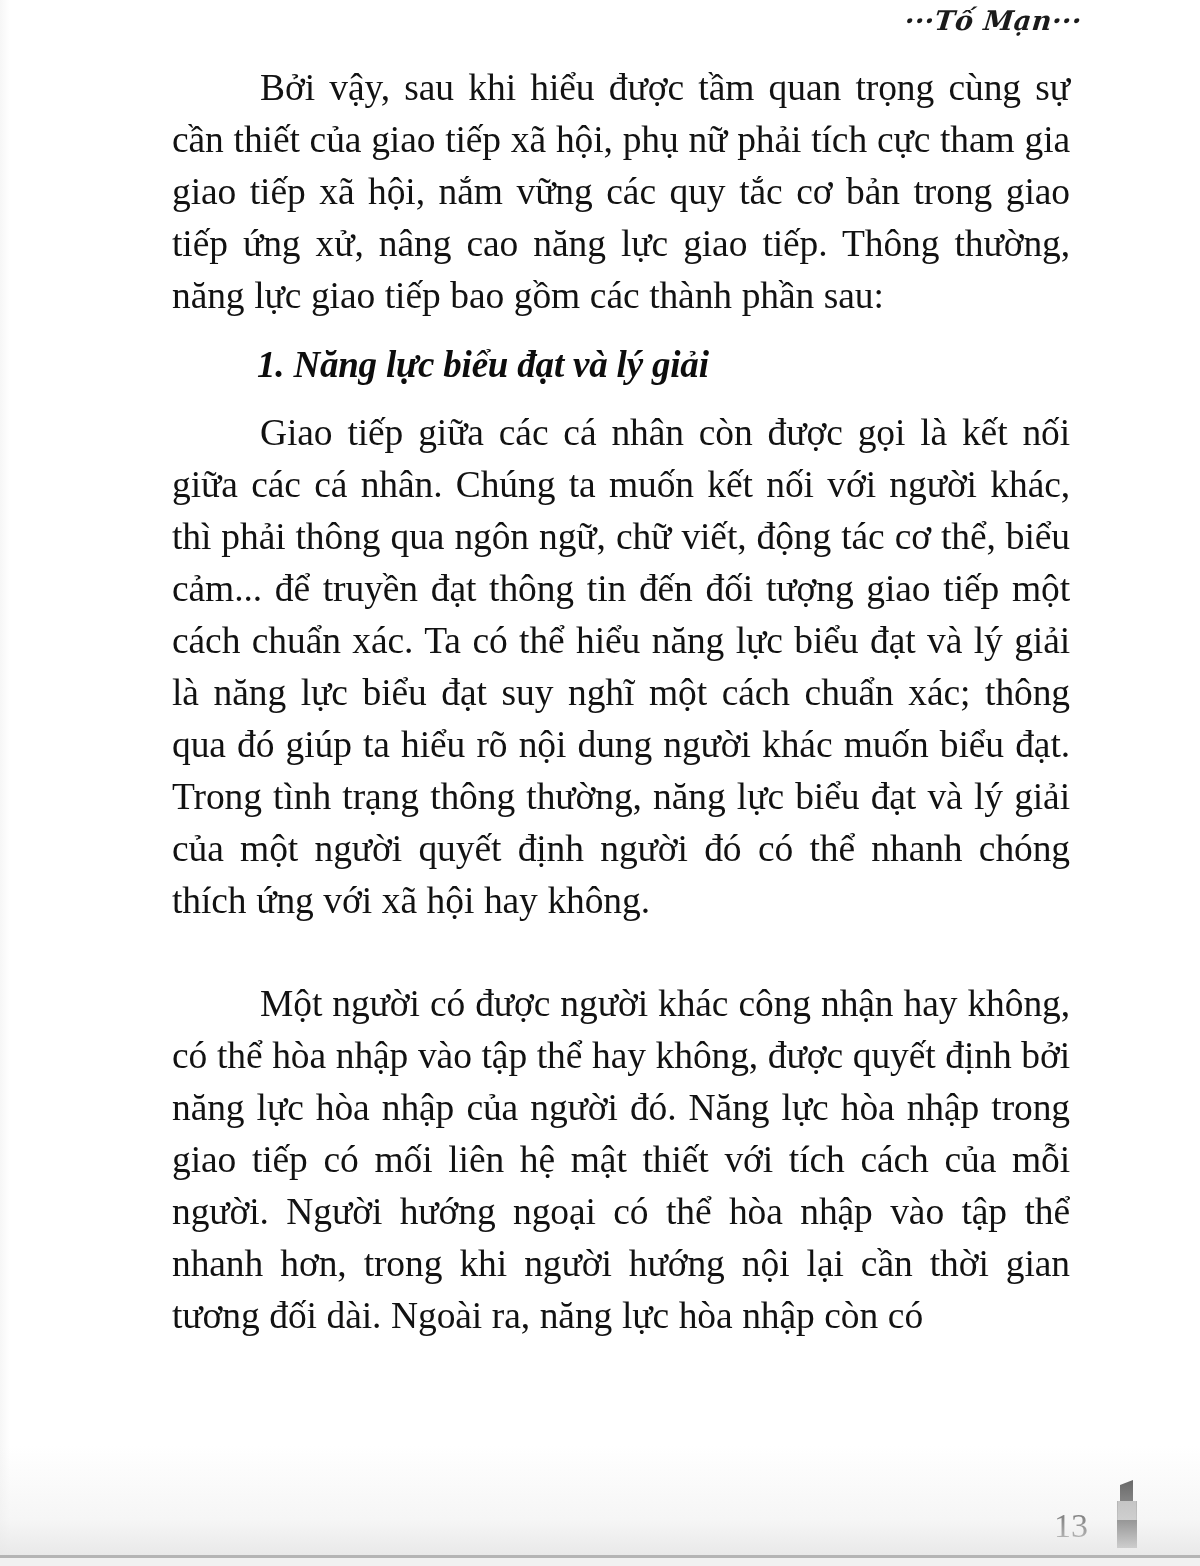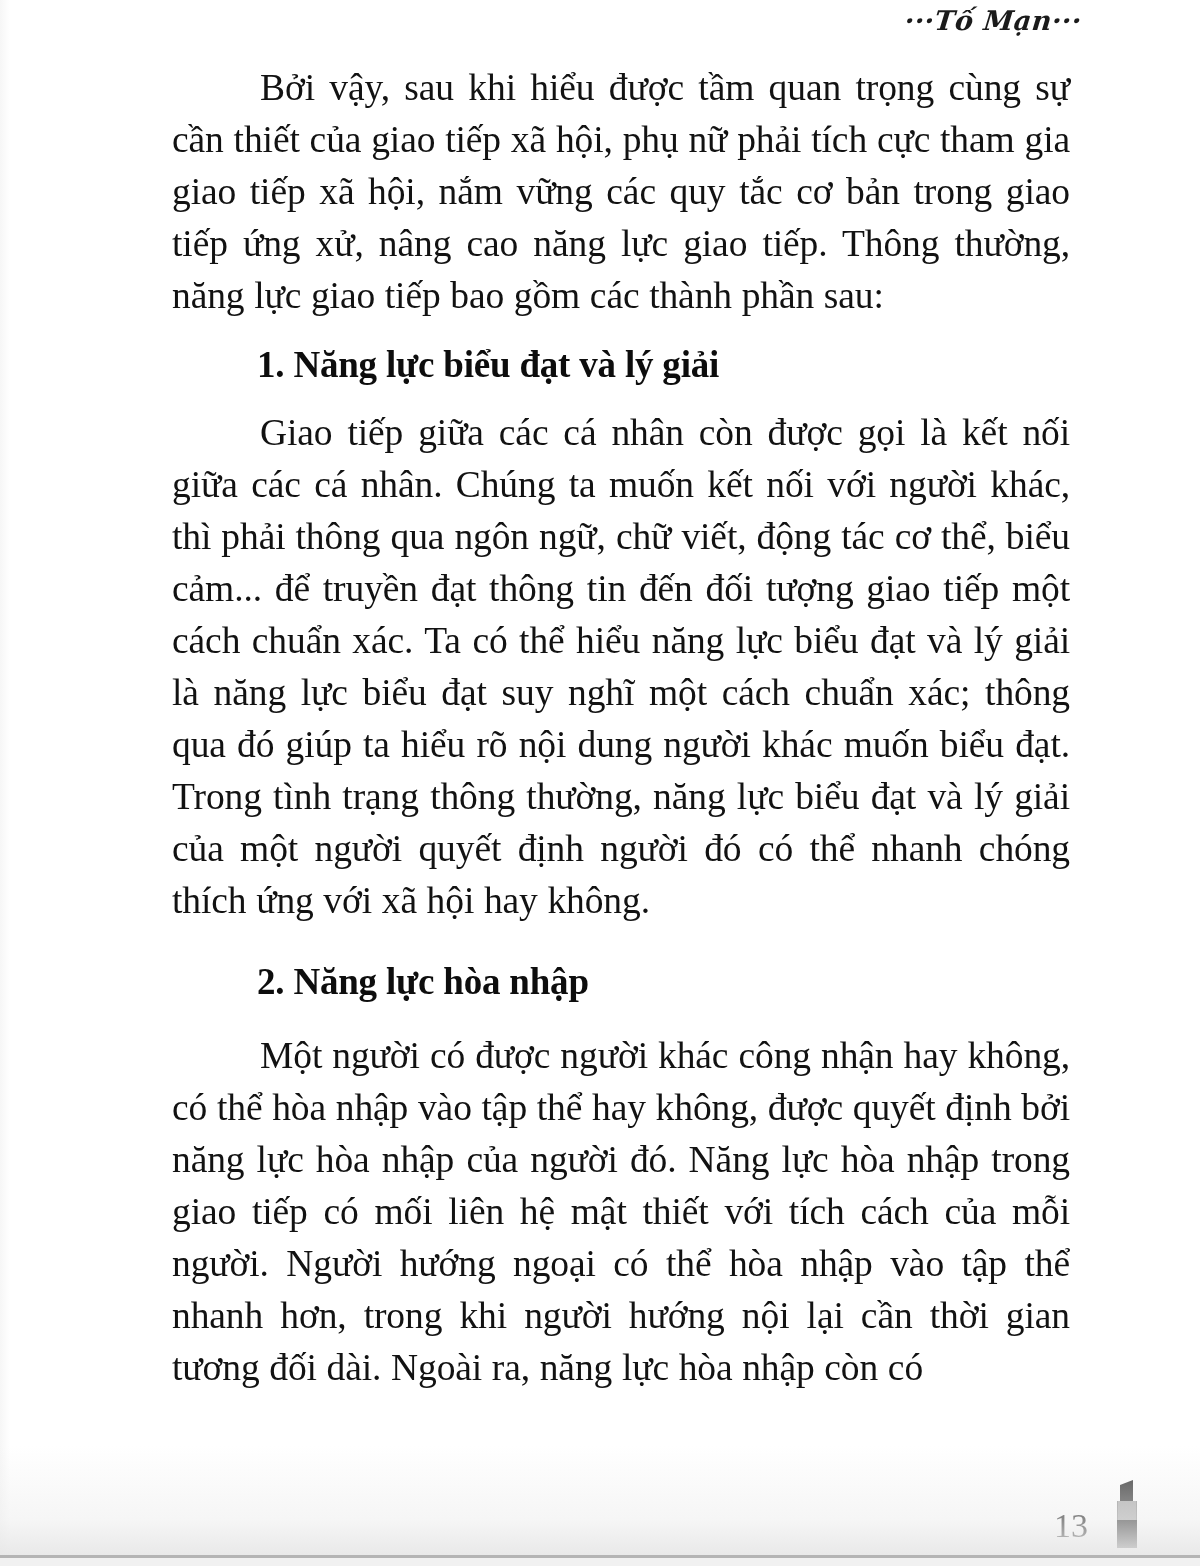--- a/index.html
+++ b/index.html
@@ -70,20 +70,21 @@
   }
 
   h2.section-heading {
     margin: 0;
     font-size: 37px;
     line-height: 52px;
     font-weight: 700;
     text-indent: 85px;
     color: #0d0d0d;
     letter-spacing: -0.2px;
+    font-style: italic;
   }
   .sp-before-h1   { height: 17px; }
   .sp-after-h1    { height: 16px; }
   .sp-before-h2   { height: 29px; }
   .sp-after-h2    { height: 22px; }
 
   
   .footer {
     position: absolute;
     left: 0;
@@ -193,21 +194,20 @@
     <div class="sp-before-h1"></div>
 
     <h2 class="section-heading">1. Năng lực biểu đạt và lý giải</h2>
 
     <div class="sp-after-h1"></div>
 
     <p class="body-para">Giao tiếp giữa các cá nhân còn được gọi là kết nối giữa các cá nhân. Chúng ta muốn kết nối với người khác, thì phải thông qua ngôn ngữ, chữ viết, động tác cơ thể, biểu cảm... để truyền đạt thông tin đến đối tượng giao tiếp một cách chuẩn xác. Ta có thể hiểu năng lực biểu đạt và lý giải là năng lực biểu đạt suy nghĩ một cách chuẩn xác; thông qua đó giúp ta hiểu rõ nội dung người khác muốn biểu đạt. Trong tình trạng thông thường, năng lực biểu đạt và lý giải của một người quyết định người đó có thể nhanh chóng thích ứng với xã hội hay không.</p>
 
     <div class="sp-before-h2"></div>
 
-    <h2 class="section-heading">2. Năng lực hòa nhập</h2>
 
     <div class="sp-after-h2"></div>
 
     <p class="body-para">Một người có được người khác công nhận hay không, có thể hòa nhập vào tập thể hay không, được quyết định bởi năng lực hòa nhập của người đó. Năng lực hòa nhập trong giao tiếp có mối liên hệ mật thiết với tích cách của mỗi người. Người hướng ngoại có thể hòa nhập vào tập thể nhanh hơn, trong khi người hướng nội lại cần thời gian tương đối dài. Ngoài ra, năng lực hòa nhập còn có</p>
 
   </div>
 
   <div class="footer">
     <span class="page-number">13</span>
 

